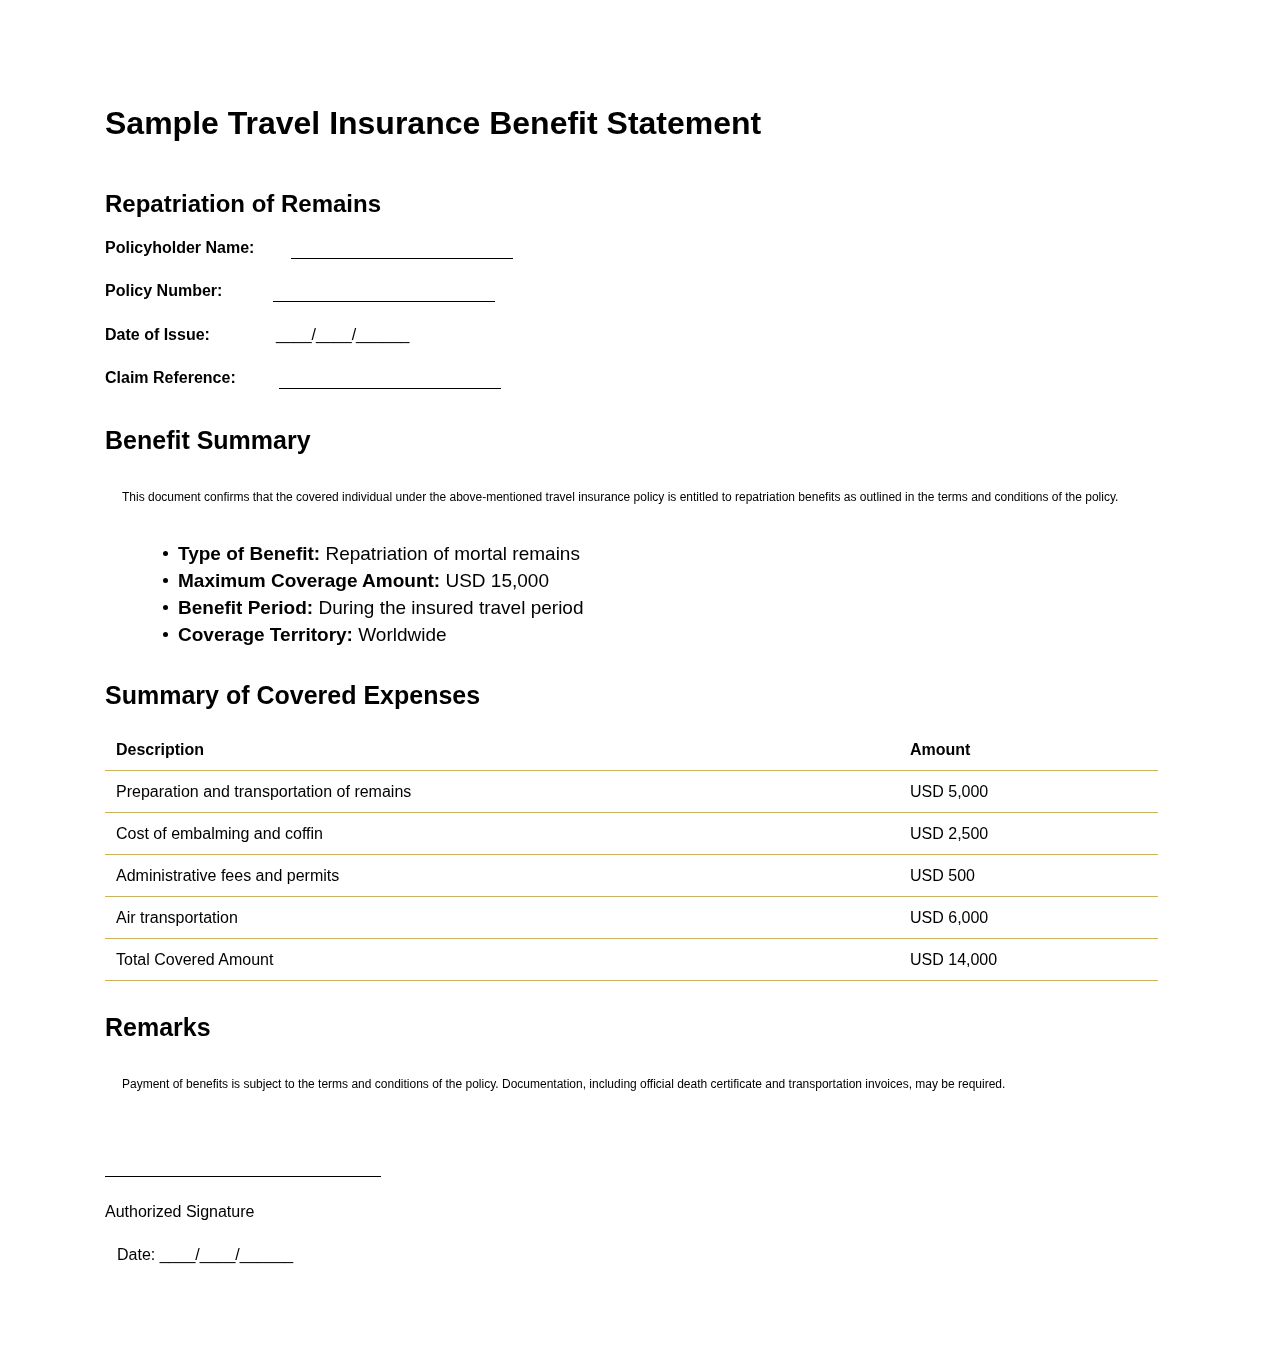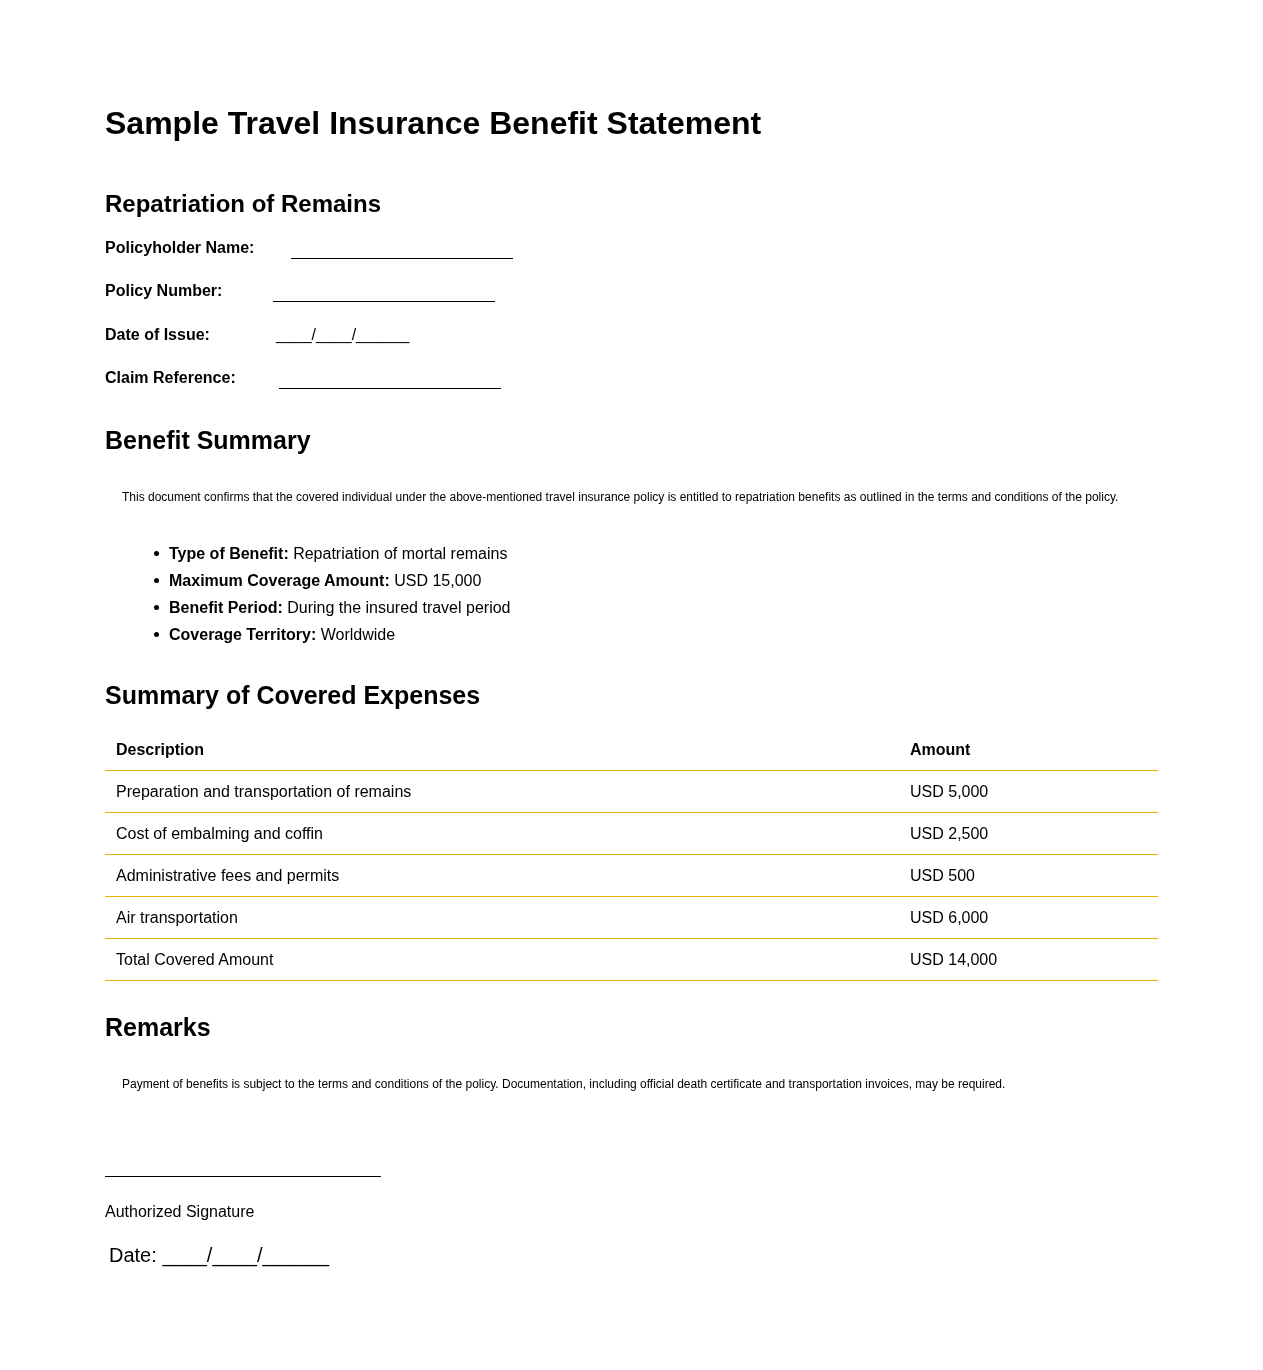--- a/index.html
+++ b/index.html
@@ -32,22 +32,22 @@
   }
   h3 {
     position: absolute; left: 0; margin: 0;
     font-size: 25px; font-weight: bold; line-height: 26px;
   }
   p.para {
     position: absolute; left: 0; margin: 17px; width: 1053px;
     font-size: 12px; line-height: 28px;
   }
   ul.benefits {
-    position: absolute; top: 540px; left: 0; margin: 0; padding: 0 0 0 64px;
-    list-style: none; font-size: 16px; line-height: 27px;
+    position: absolute; top: 540px; left: 9px; margin: 0; padding: 0 0 0 64px;
+    list-style: none; font-size: 19px; line-height: 27px;
   }
   ul.benefits li { position: relative; }
   ul.benefits li::before {
     content: ""; position: absolute; left: -15px; top: 11px;
     width: 5px; height: 5px; border-radius: 50%; background: #000;
   }
   table.expenses {
     position: absolute; top: 729px; left: 0; width: 1053px;
     border-collapse: collapse; font-size: 16px;
   }
@@ -57,21 +57,21 @@
   }
   table.expenses th { font-weight: bold; height: 41px; }
   table.expenses td.amt, table.expenses th.amt { width: 237px; }
   .sig-line {
     position: absolute; top: 1176px; left: 0; width: 276px; border-top: 1px solid #000;
   }
   .sig-label {
     position: absolute; top: 1201px; left: 0; font-size: 16px; line-height: 22px;
   }
   .sig-date {
-    position: absolute; top: 1244px; left: 4px; font-size: 20px; line-height: 22px; white-space: nowrap;
+    position: absolute; top: 1244px; left: 12px; font-size: 16px; line-height: 22px; white-space: nowrap;
   }
 </style>
 </head>
 <body>
 
 <div class="page">
 
   <h1>Sample Travel Insurance Benefit Statement</h1>
   <h2>Repatriation of Remains</h2>
 

